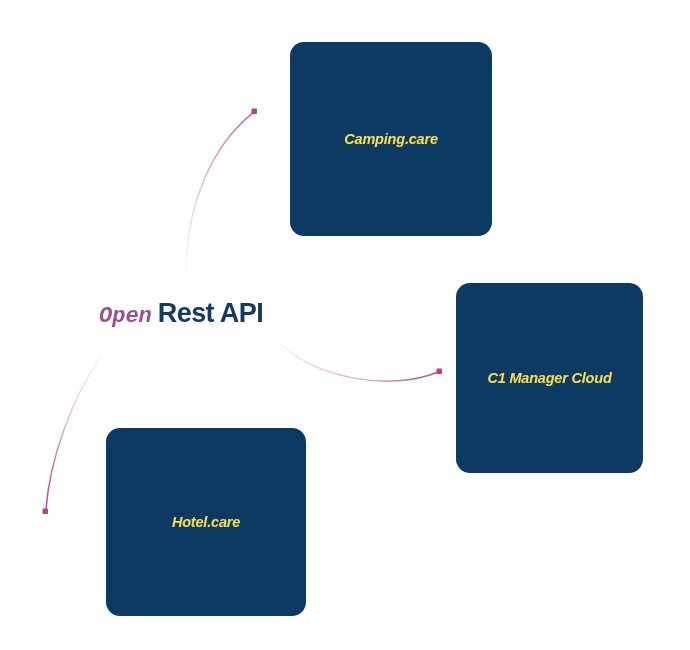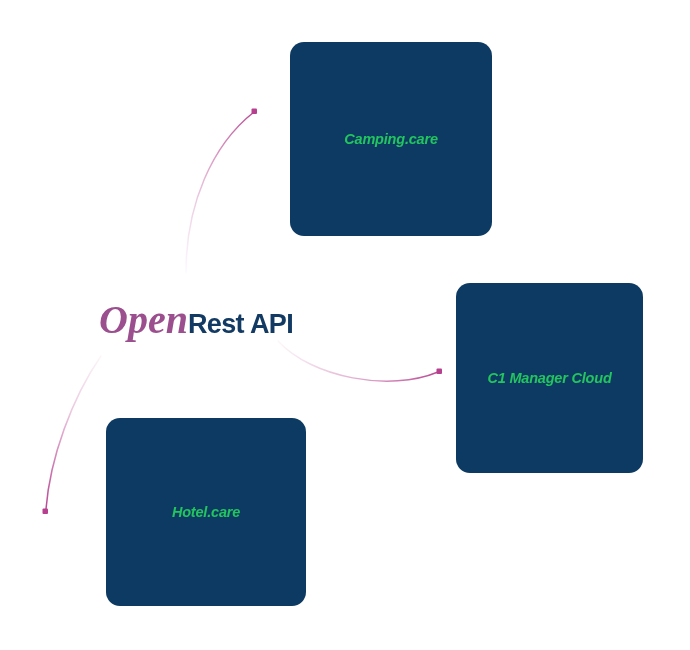--- a/index.html
+++ b/index.html
@@ -27,51 +27,52 @@
   }
   .node-box {
     position: absolute;
     display: flex;
     align-items: center;
     justify-content: center;
     border-radius: 14px;
     box-sizing: border-box;
   }
   .node-label {
-    color: #22c55e;
+    color: #fde047;
     font-family: "Liberation Sans", sans-serif;
     font-style: italic;
     font-weight: 600;
     font-size: 14.5px;
     letter-spacing: -0.2px;
     white-space: nowrap;
   }
   #box-camping { left: 290px; top: 42px;  width: 202px; height: 194px; }
   #box-c1      { left: 456px; top: 283px; width: 187px; height: 190px; }
-  #box-hotel   { left: 106px; top: 418px; width: 200px; height: 188px; }
+  #box-hotel   { left: 106px; top: 428px; width: 200px; height: 188px; }
 
   #center-title {
     position: absolute;
     left: 99px;
     top: 300px;
     white-space: nowrap;
     line-height: 1;
   }
   .title-open {
-    font-family: Liberation Serif, serif;
+    font-family: Liberation Mono, monospace;
     font-style: italic;
     font-weight: 700;
-    font-size: 40px;
+    font-size: 22px;
     letter-spacing: 0px;
   }
   .title-rest {
     font-family: "Liberation Sans", sans-serif;
     font-weight: 700;
     font-size: 27px;
     letter-spacing: -0.6px;
+    margin-left: 6px;
   }
 </style>
 </head>
 <body>
 
 <div id="canvas">
 
   <svg class="arcs" viewBox="0 0 690 650" width="690" height="650">
     <defs>
       <linearGradient id="gradCamping" x1="0" y1="1" x2="1" y2="0" gradientUnits="objectBoundingBox">

